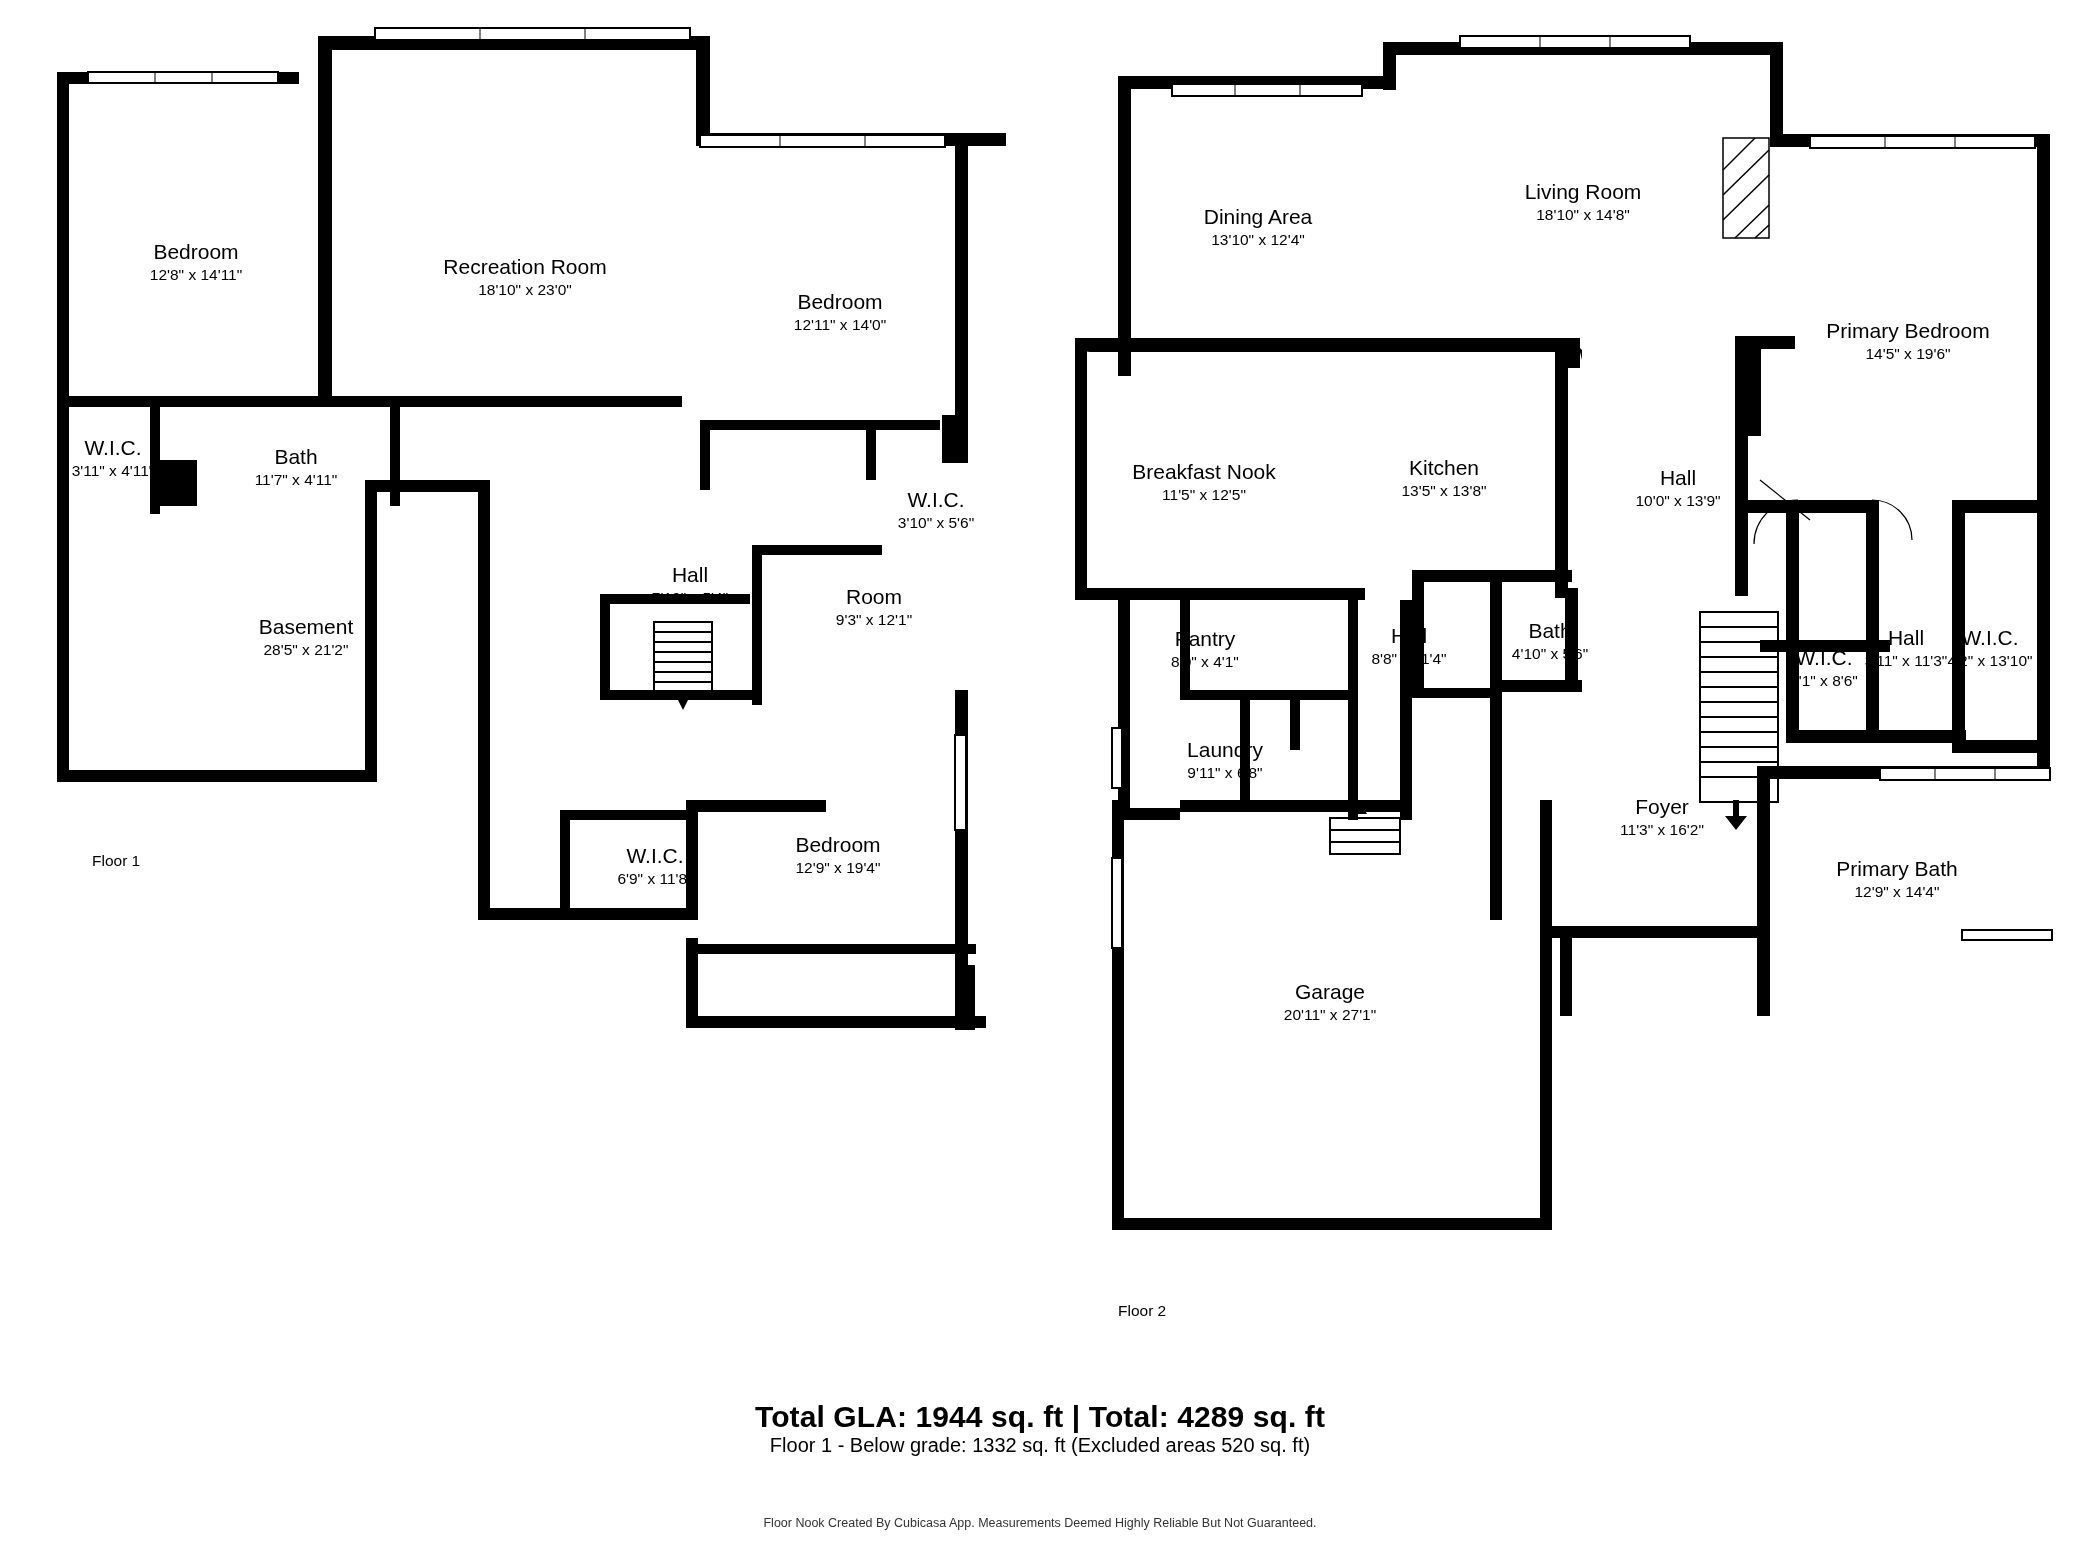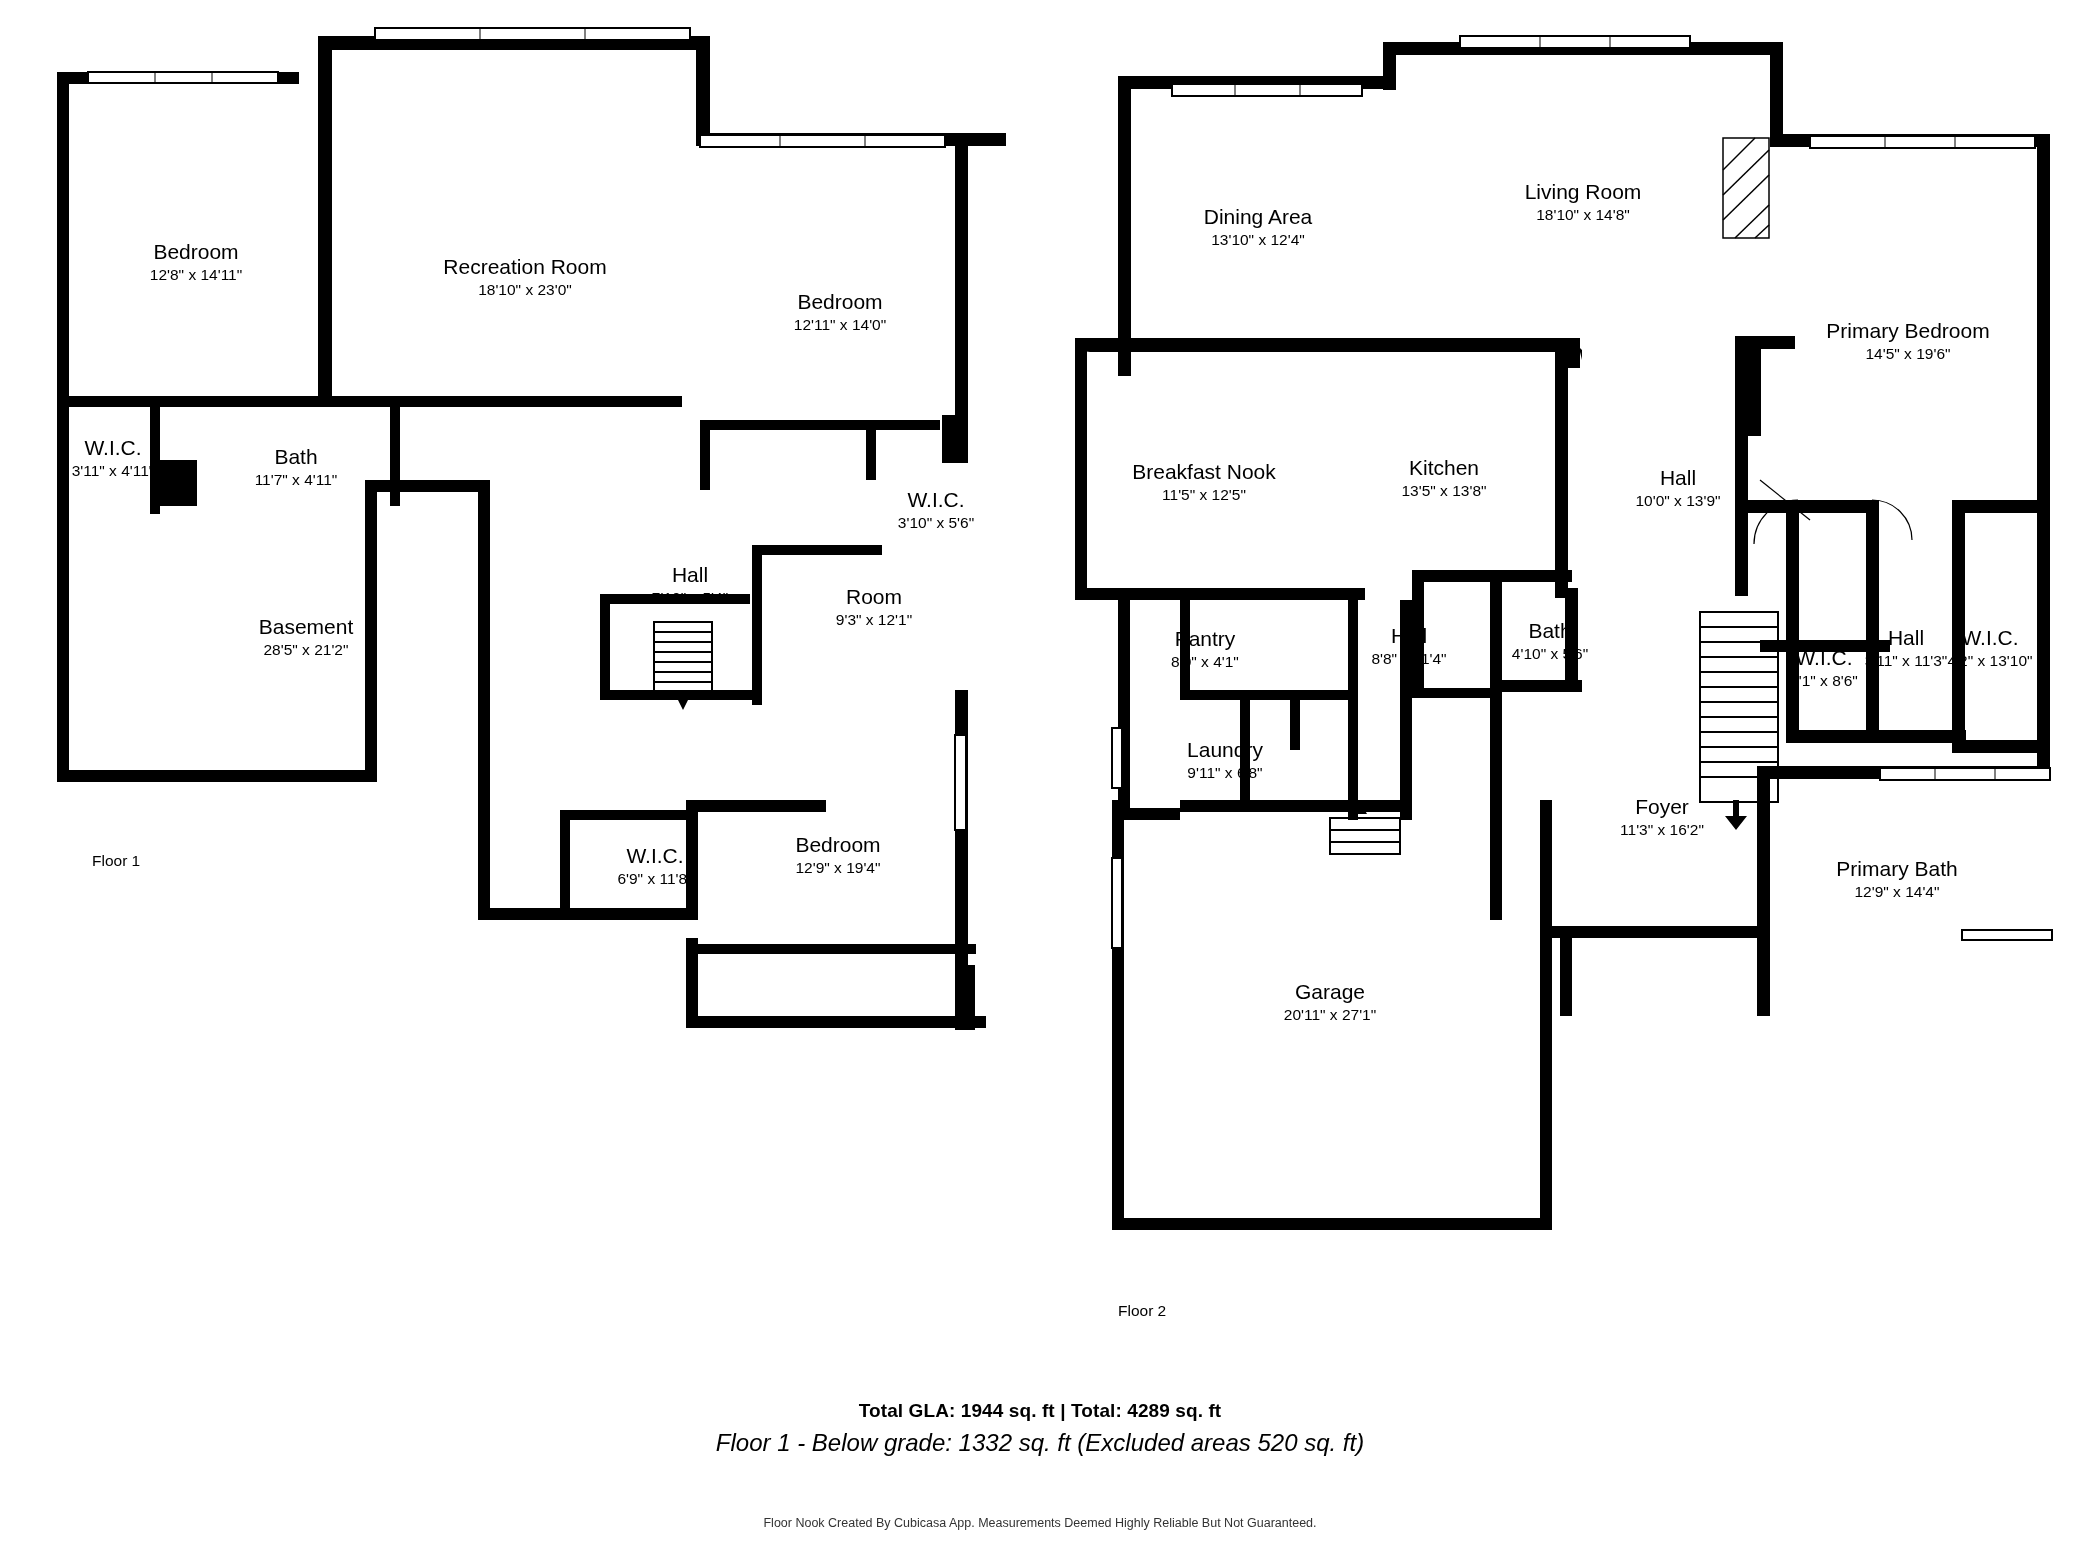--- a/index.html
+++ b/index.html
@@ -44,30 +44,28 @@
     color: #000;
     white-space: nowrap;
   }
   .summary {
     position: absolute;
     left: 0;
     width: 2080px;
     text-align: center;
   }
   .summary .line1 {
-    font-size: 19px;
+    font-size: 30px;
     font-weight: bold;
     letter-spacing: 0.1px;
-    margin-bottom: 7px;
   }
   .summary .line2,
   .summary .line3 {
-    font-size: 24px;
+    font-size: 20px;
     margin-bottom: 4px;
-    font-style: italic;
   }
   .credit {
     position: absolute;
     left: 0;
     width: 2080px;
     text-align: center;
     font-size: 12.5px;
     color: #333;
   }
 </style>

